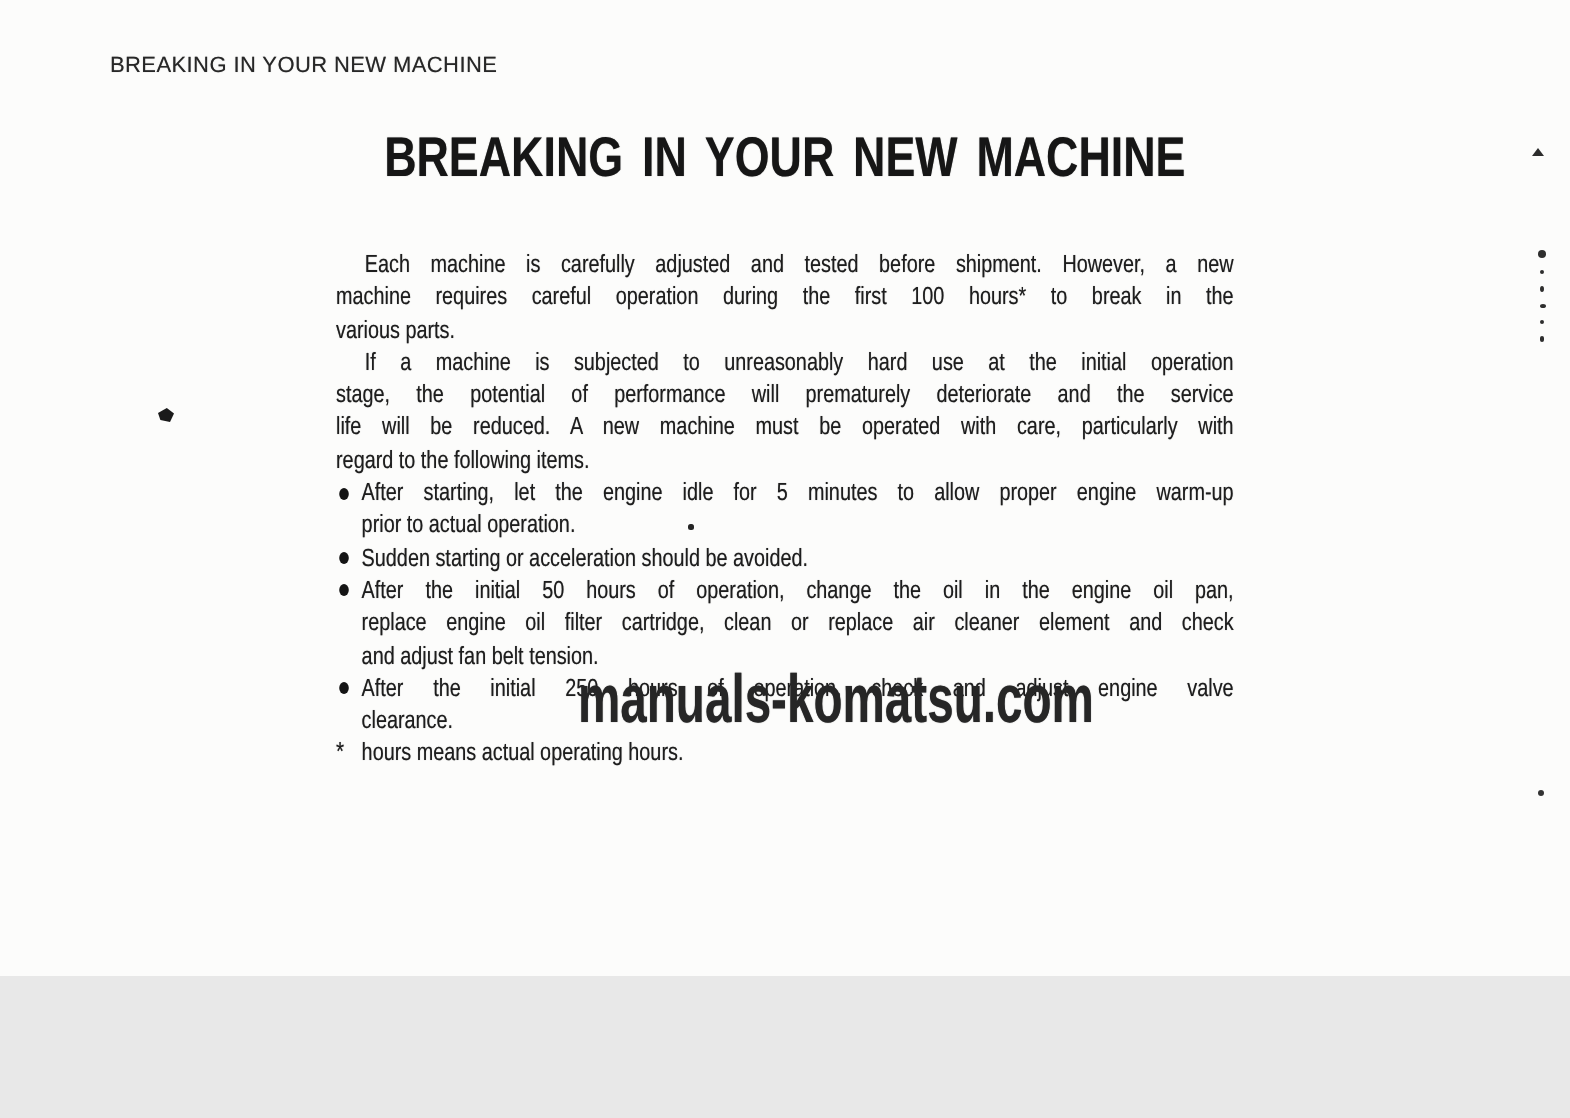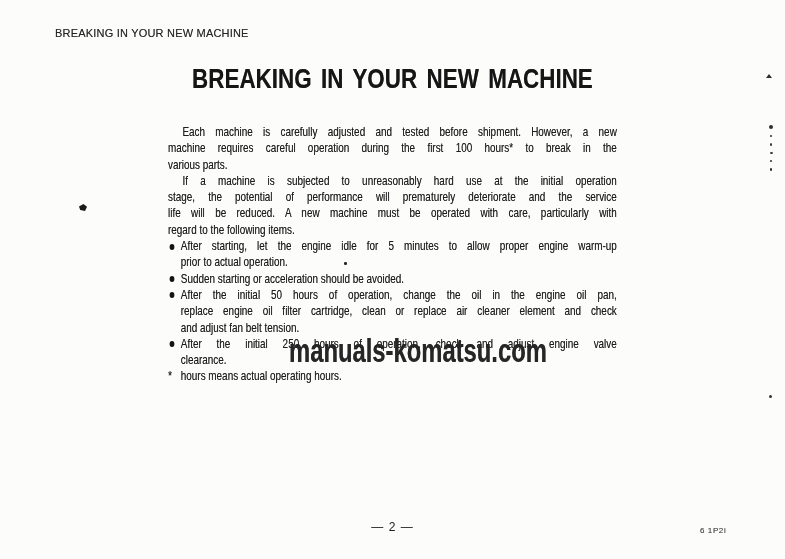--- a/index.html
+++ b/index.html
@@ -1,18 +1,18 @@
 <!DOCTYPE html>
 <html><head>
 <meta charset="utf-8">
 <style>
   html,body { margin:0; padding:0; background:#e8e8e8; }
   .page {
     position:relative;
-    width:785px; height:559px;
+    width:785px; height:488px;
     background:#fcfcfb;
     overflow:hidden;
     font-family:"Liberation Sans","DejaVu Sans",sans-serif;
     color:#1d1d1d;
   }
 
   
   .running-header {
     position:absolute; left:55px; top:27px;
     font-size:11px; letter-spacing:0.2px;

